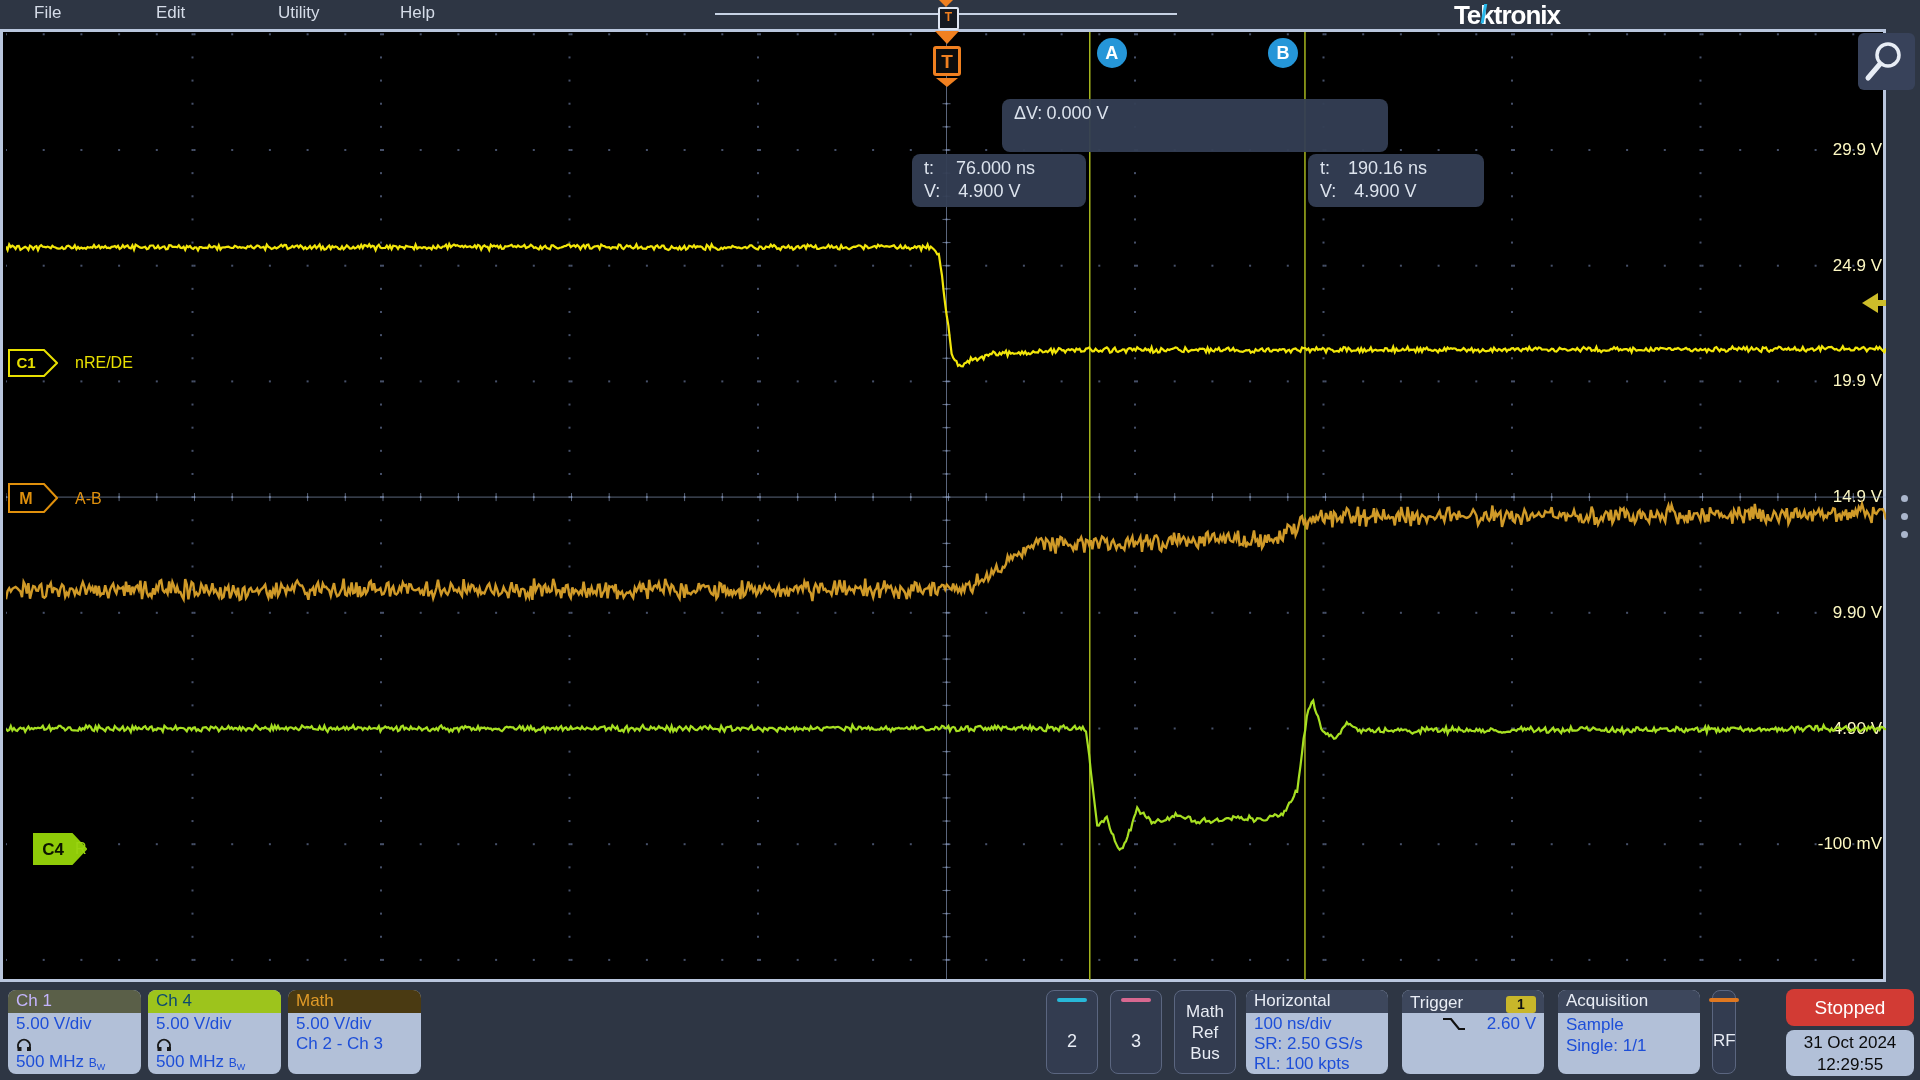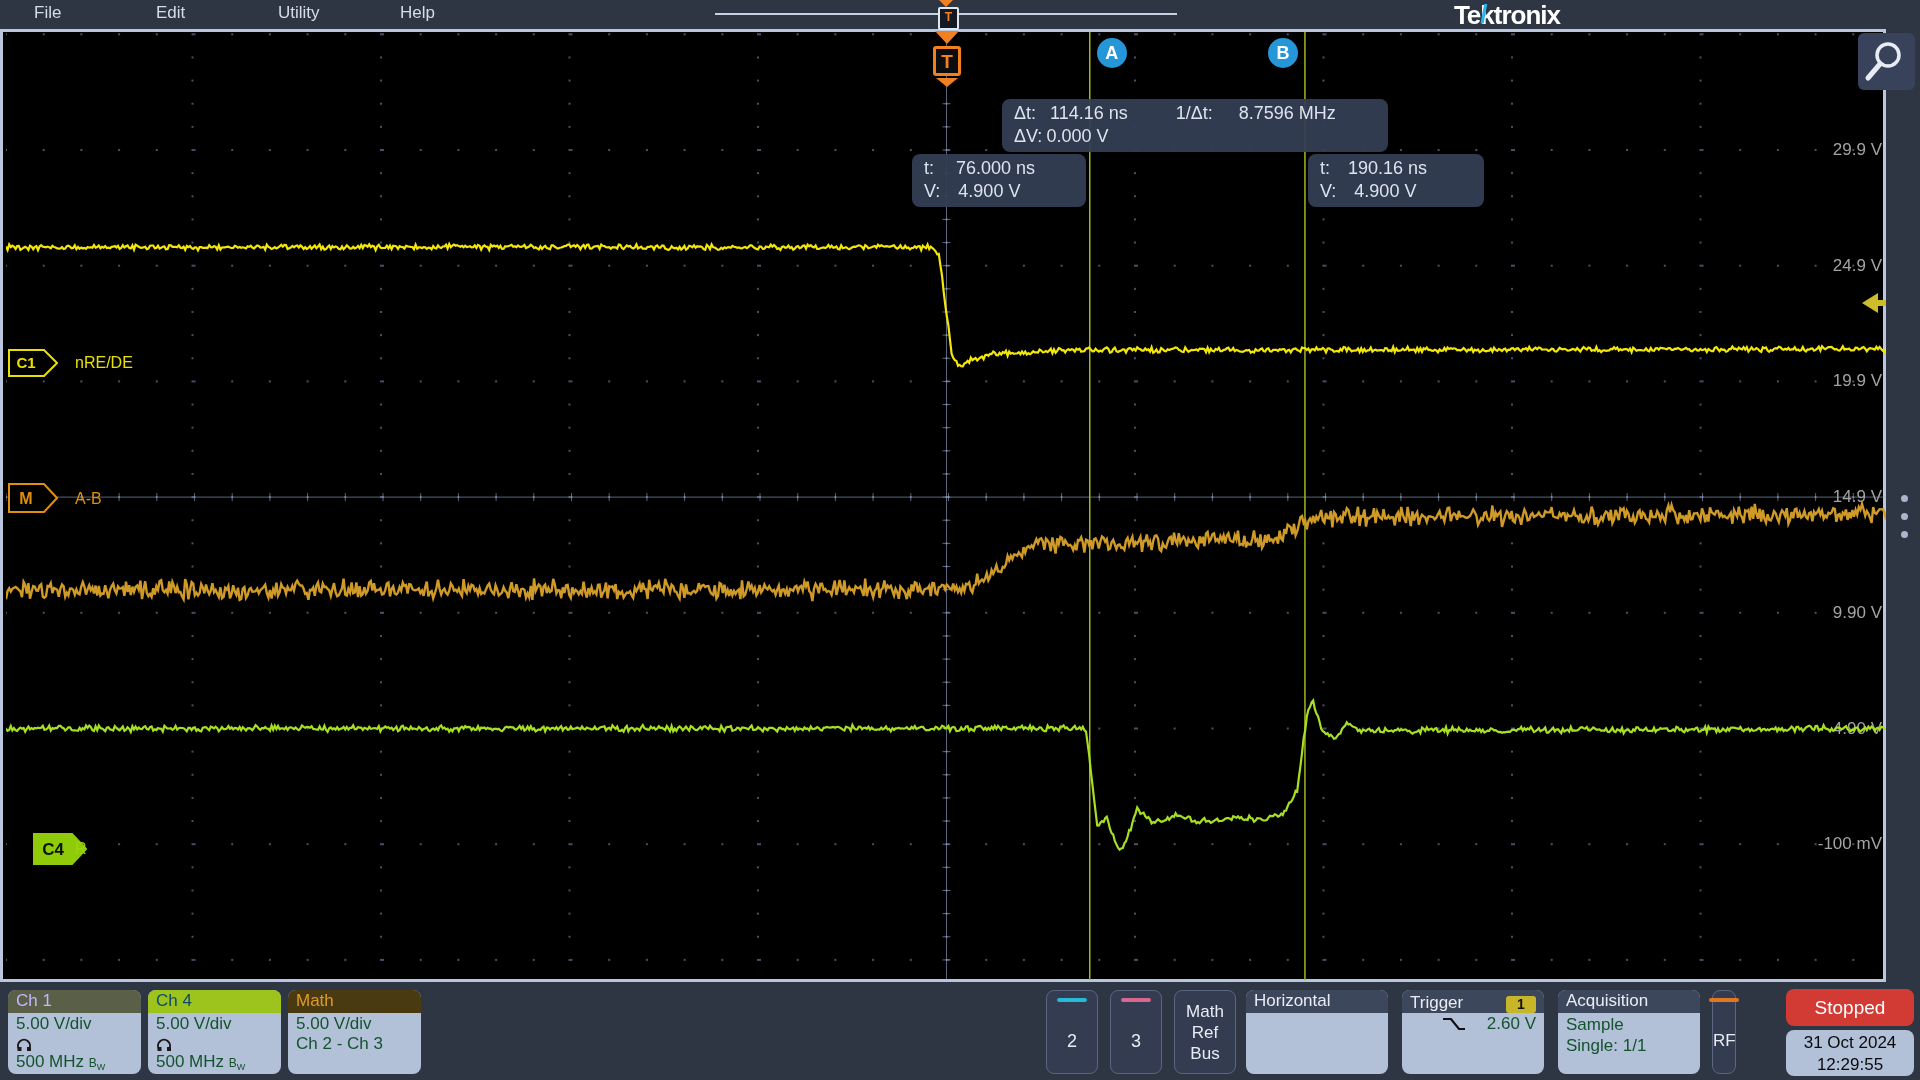--- a/index.html
+++ b/index.html
@@ -19,21 +19,21 @@
   .logo .kwrap{position:relative;display:inline-block;}
   .logo .slash{position:absolute;left:0px;top:-1px;color:#27b7ea;}
 
   
   .plot{position:absolute;left:0px;top:29px;width:1886px;height:953px;background:#000;
         border:3px solid #b9c6dd;box-sizing:border-box;z-index:1;}
   .gutter{position:absolute;left:1889px;top:29px;width:31px;height:953px;background:#2e3644;z-index:1;}
   .gutter .dot{position:absolute;left:12px;width:7px;height:7px;border-radius:50%;background:#aab6cc;}
 
   #scale-labels{position:absolute;left:0;top:0;width:1920px;height:1080px;z-index:2;pointer-events:none;}
-  .scale-label{position:absolute;right:38px;font-size:17px;color:#a3a3a3;text-align:right;}
+  .scale-label{position:absolute;right:38px;font-size:17px;color:#fef9c3;text-align:right;}
 
   #scope-svg{position:absolute;left:0;top:0;z-index:3;}
 
   .overlays{position:absolute;left:0;top:0;width:1920px;height:1080px;z-index:4;pointer-events:none;}
   .overlays [data-interactable="true"]{pointer-events:auto;}
 
   
   .t-tri{position:absolute;left:935px;top:31px;width:0;height:0;border-left:12px solid transparent;
          border-right:12px solid transparent;border-top:13px solid #f08020;}
   .t-flag{position:absolute;left:933px;top:46px;width:28px;height:30px;background:#0c0c0c;
@@ -60,21 +60,21 @@
 
   
   .magnify{position:absolute;left:1858px;top:33px;width:57px;height:57px;background:#38425a;
            border-radius:6px;z-index:4;}
 
   
   .bottombar{position:absolute;left:0;top:983px;width:1920px;height:97px;background:#2e3644;z-index:5;}
   .card{position:absolute;top:7px;height:84px;border-radius:8px;overflow:hidden;background:#b2c0d8;
         box-sizing:border-box;}
   .card .hdr{height:23px;font-size:17px;padding:1px 8px 0 8px;box-sizing:border-box;white-space:nowrap;}
-  .card .body{padding:1px 8px;font-size:17px;color:#14532d;line-height:20px;}
+  .card .body{padding:1px 8px;font-size:17px;color:#1d4ed8;line-height:20px;}
   .hdr-dark{background:#3d475c;color:#e8ecf4;}
   .darkbtn{position:absolute;top:7px;height:84px;background:#333c50;border:1px solid #5b6680;
            border-radius:8px;box-sizing:border-box;color:#e8ecf4;text-align:center;}
   .chipbar{position:absolute;top:7px;left:50%;transform:translateX(-50%);width:30px;height:4px;border-radius:2px;}
   .probe-ic{display:inline-block;vertical-align:middle;}
   .bwsub{font-size:12px;}
   .bwsub sub{font-size:9px;}
   .trig-badge{display:inline-block;background:#c8b62a;color:#111;font-size:14px;font-weight:bold;
               width:30px;height:17px;line-height:17px;text-align:center;border-radius:3px;}
   .stopped{position:absolute;left:1786px;top:6px;width:128px;height:37px;background:#d23b34;border-radius:8px;
@@ -1053,21 +1053,20 @@
   <div class="overlays">
 
     <div class="t-tri" data-interactable="false"></div>
     <div class="t-flag" data-interactable="true">T</div>
     <div class="t-point" data-interactable="false"></div>
 
     <div class="cursor-badge" id="badge-a" data-interactable="true" style="left: 1096.76px;">A</div>
     <div class="cursor-badge" id="badge-b" data-interactable="true" style="left: 1267.95px;">B</div>
 
     <div class="readout" style="left:1002px;top:99px;width:386px;height:53px;" data-interactable="false">
-      <div class="row"><span class="lab">Δt:</span><span class="val" style="margin-left:14px">114.16 ns</span><span class="lab" style="margin-left:48px">1/Δt:</span><span class="val" style="margin-left:26px">8.7596 MHz</span></div>
       <div class="row"><span class="lab">ΔV:</span><span class="val" style="margin-left:4px">0.000 V</span></div>
     </div>
 
     <div class="readout" style="left:912px;top:154px;width:174px;height:53px;" data-interactable="false">
       <div class="row"><span class="lab">t:</span><span class="val" style="margin-left:22px">76.000 ns</span></div>
       <div class="row"><span class="lab">V:</span><span class="val" style="margin-left:18px">4.900 V</span></div>
     </div>
 
     <div class="readout" style="left:1308px;top:154px;width:176px;height:53px;" data-interactable="false">
       <div class="row"><span class="lab">t:</span><span class="val" style="margin-left:18px">190.16 ns</span></div>
@@ -1153,20 +1152,25 @@
     </div>
 
     <div class="darkbtn" style="left:1174px;width:62px;font-size:17px;line-height:21px;padding-top:10px;" data-interactable="true">
       <div>Math</div>
       <div>Ref</div>
       <div>Bus</div>
     </div>
 
     <div class="card" style="left:1246px;width:142px;" data-interactable="true">
       <div class="hdr hdr-dark">Horizontal</div>
+      <div class="body" style="line-height:20px;">
+        <div>100 ns/div</div>
+        <div>SR: 2.50 GS/s</div>
+        <div>RL: 100 kpts</div>
+      </div>
     </div>
 
     <div class="card" style="left:1402px;width:142px;" data-interactable="true">
       <div class="hdr hdr-dark" style="display:flex;justify-content:space-between;align-items:flex-end;">
         <span>Trigger</span>
         <span class="trig-badge" data-interactable="false">1</span>
       </div>
       <div class="body" style="display:flex;align-items:center;justify-content:space-between;margin-left:31px;">
         <svg width="26" height="18" data-interactable="false">
             <path d="M2,4 h8 l8,10 h6" fill="none" stroke="#111" stroke-width="2.2"></path>

